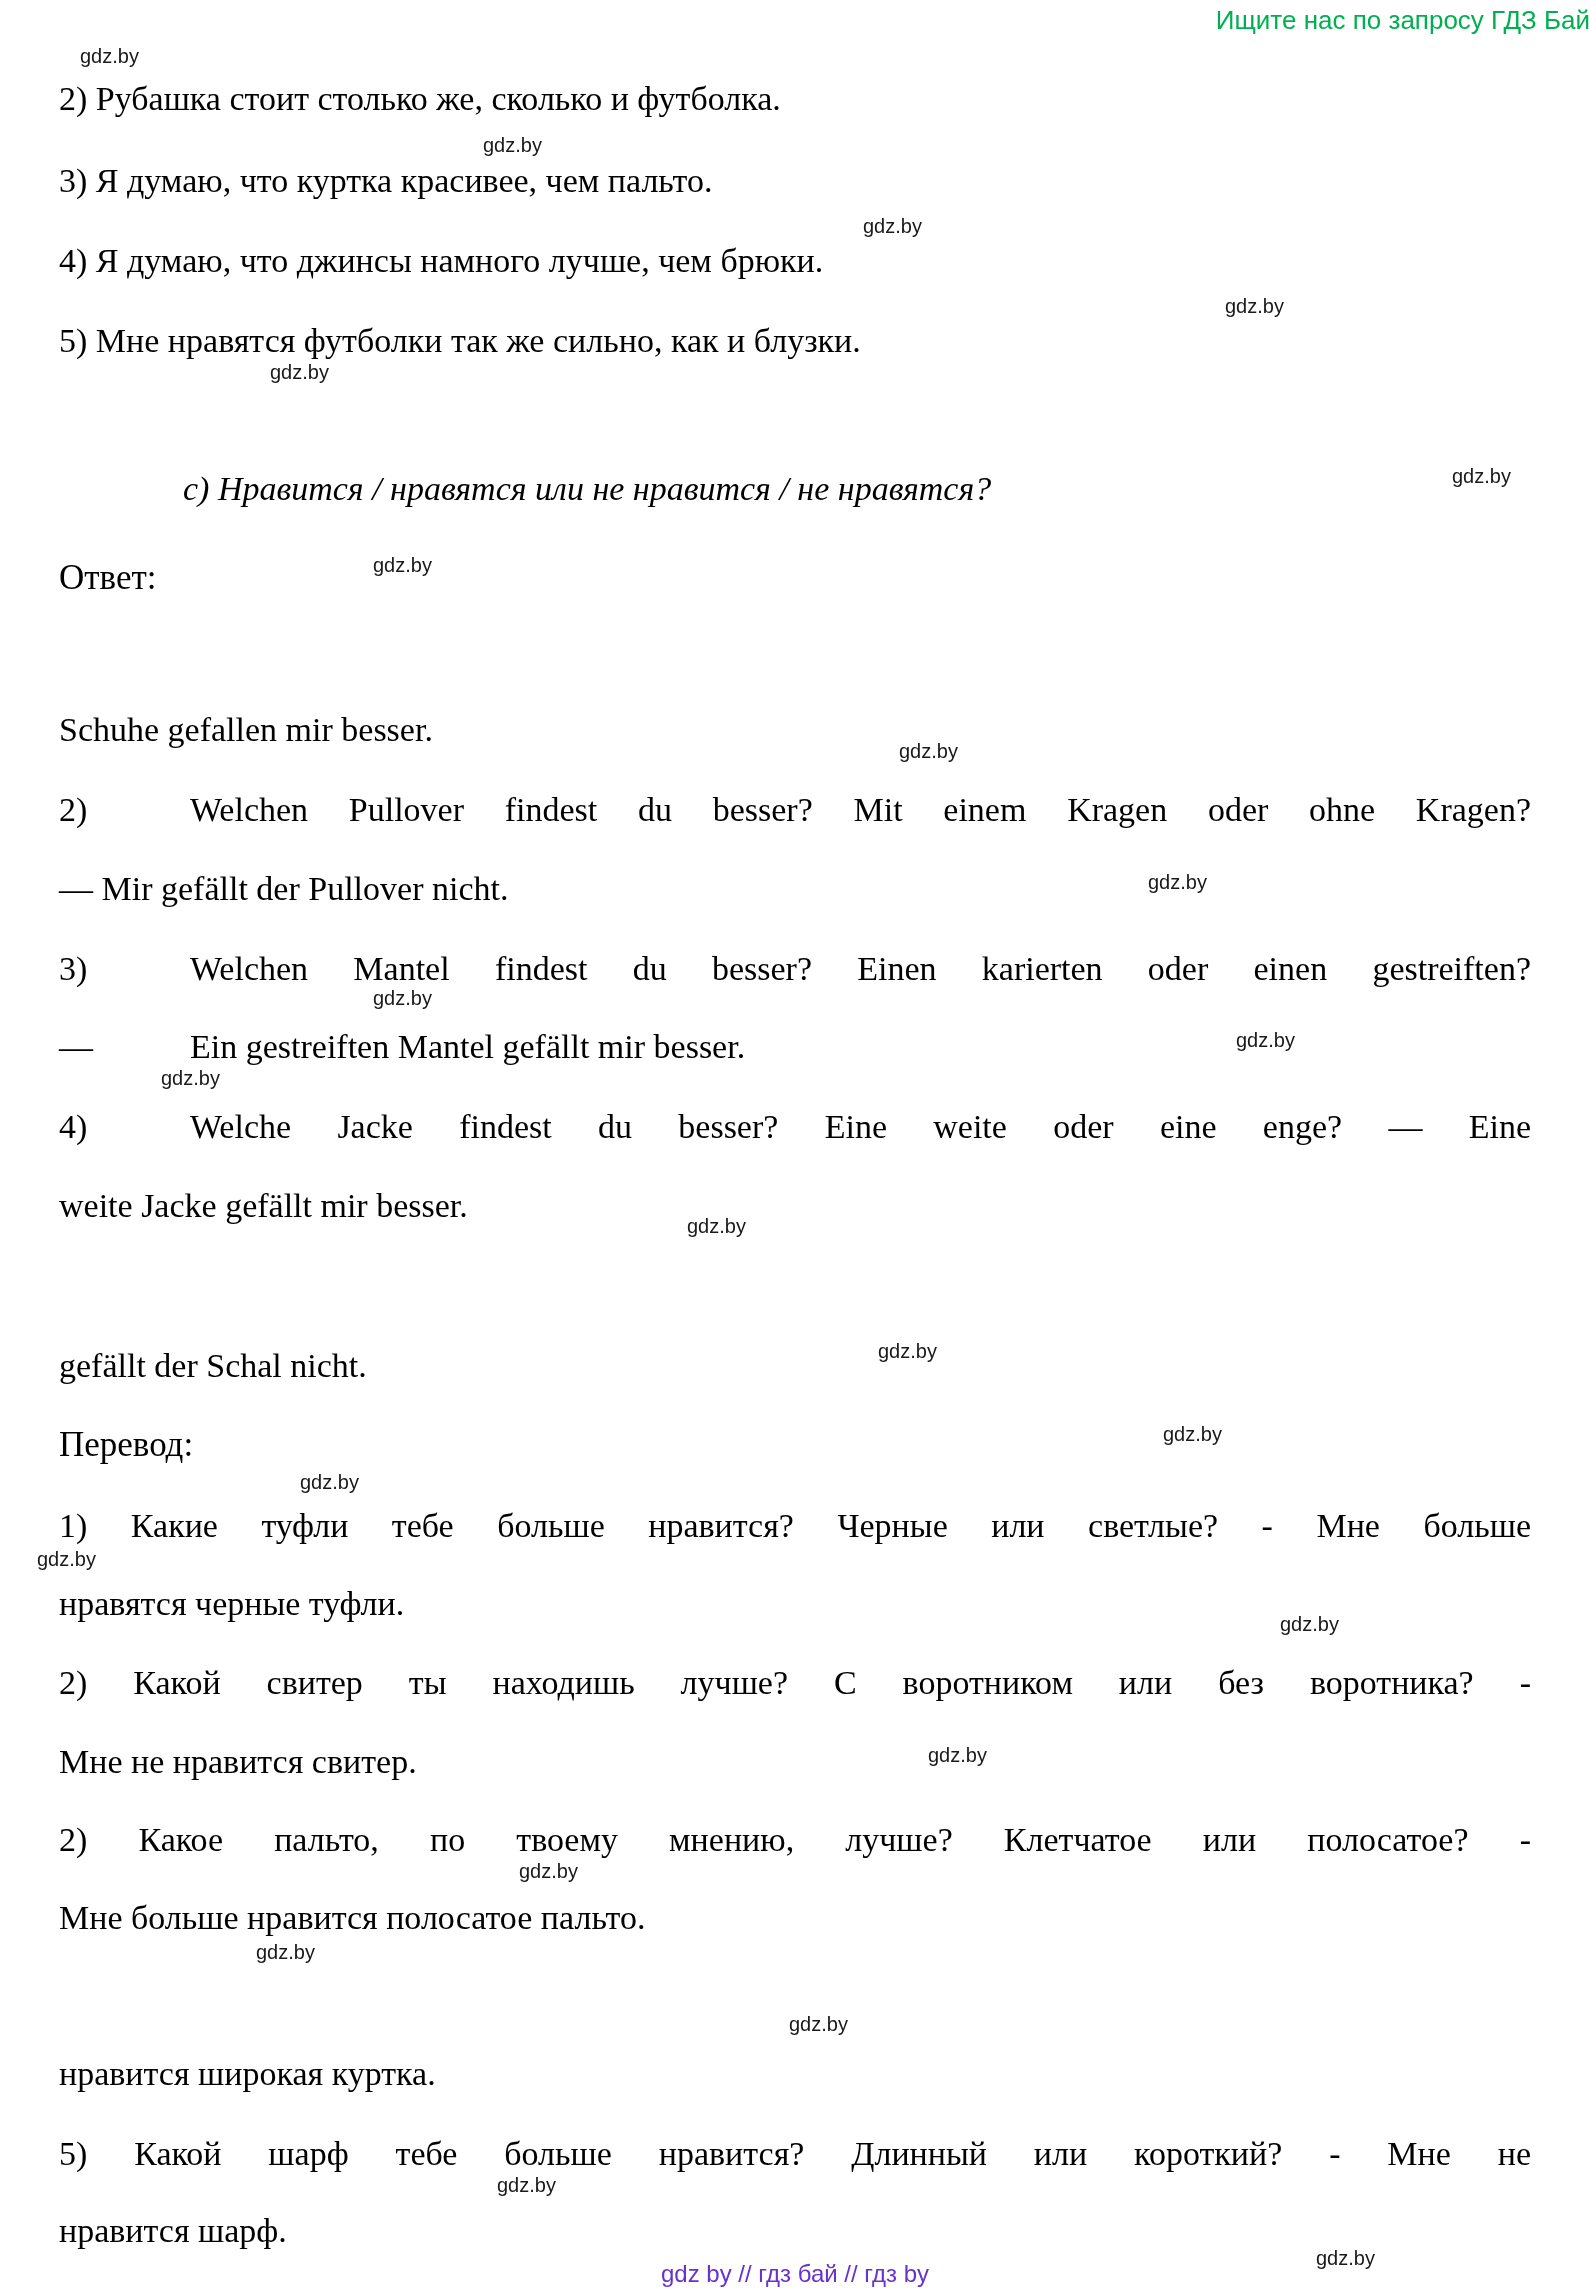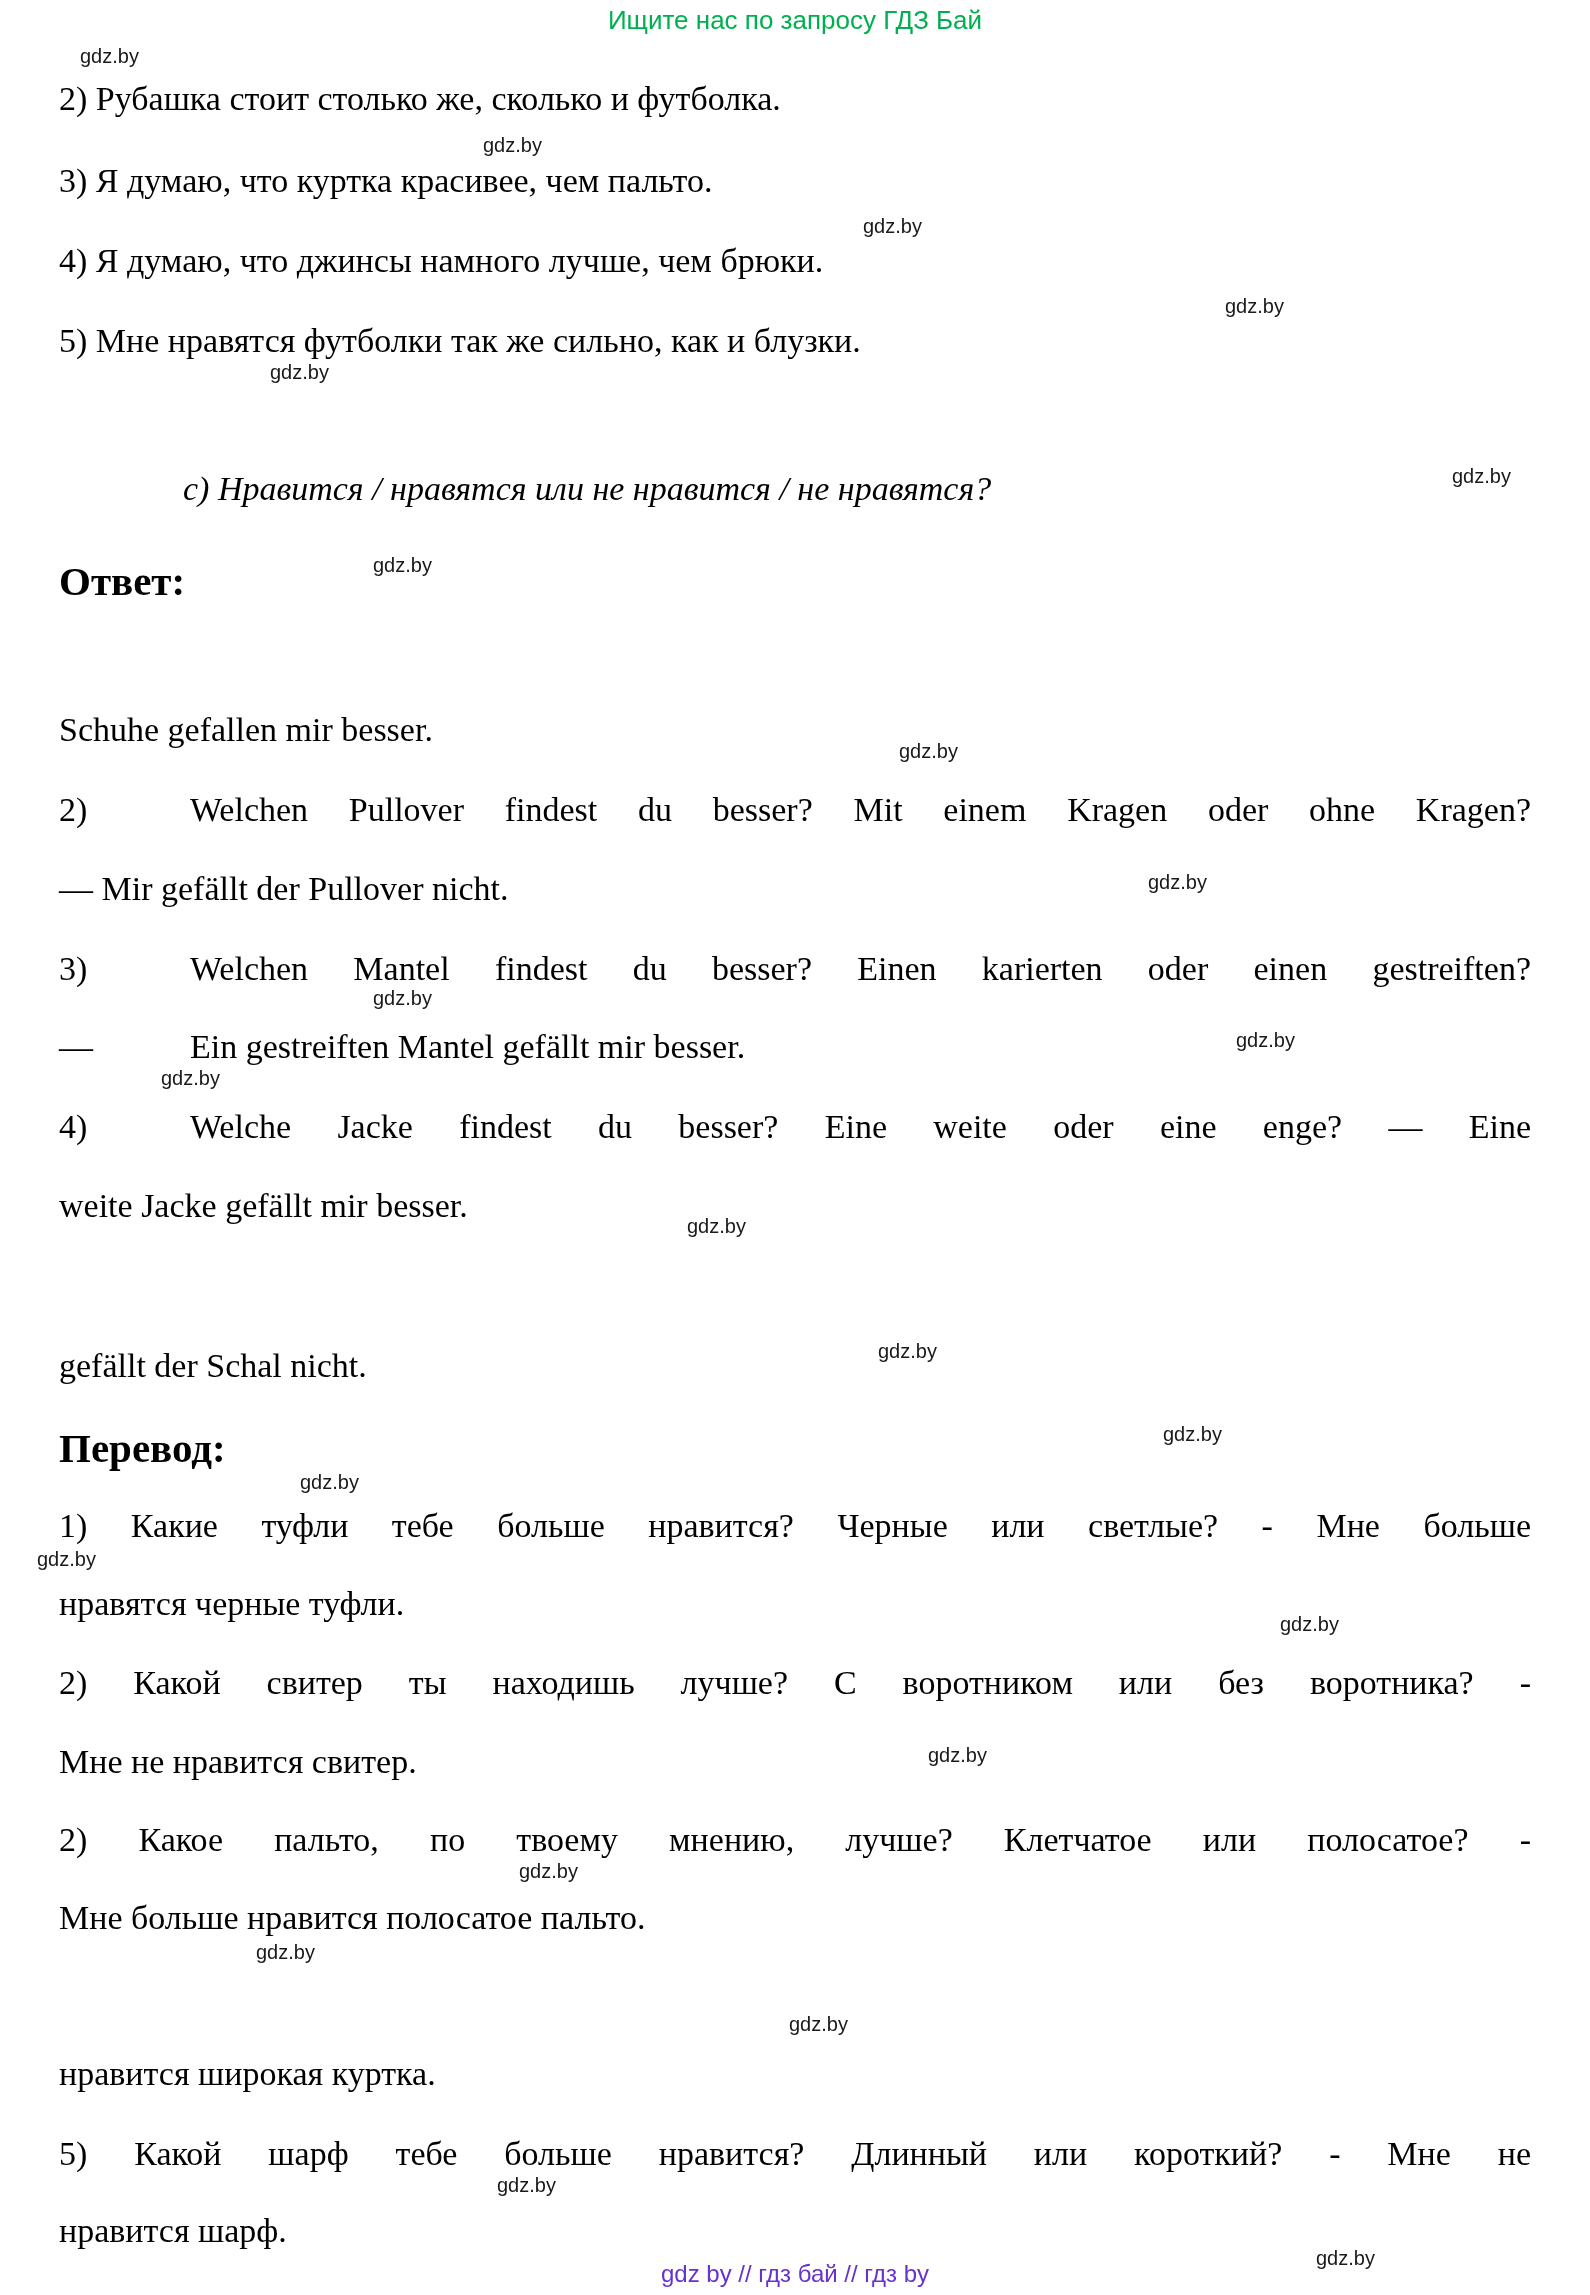--- a/index.html
+++ b/index.html
@@ -25,31 +25,31 @@
     white-space:nowrap;
     color:var(--ink,#000);
   }
   .just{
     width:1472px;
     white-space:normal;
     text-align:justify;
     text-align-last:justify;
   }
   .num{display:inline-block;width:131px;}
-  .bold{font-weight:bold;font-size:41px;}
+  .bold{font-weight:normal;font-size:35px;}
   .ital{font-style:italic;font-size:34px;}
   .wm{
     position:absolute;
     font-family:"Liberation Sans", sans-serif;
     font-size:20px;
     color:#1a1a1a;
   }
   .hdr{
     position:absolute;top:4.7px;left:0;width:100%;
-    text-align:center;
+    text-align:right;
     font-family:"Liberation Sans", sans-serif;
     font-size:26px;
     color:var(--header_green,#00b050);
   }
   .ftr{
     position:absolute;top:2260px;left:0;width:100%;
     text-align:center;
     font-family:"Liberation Sans", sans-serif;
     font-size:24px;
     color:var(--footer_purple,#6633cc);

